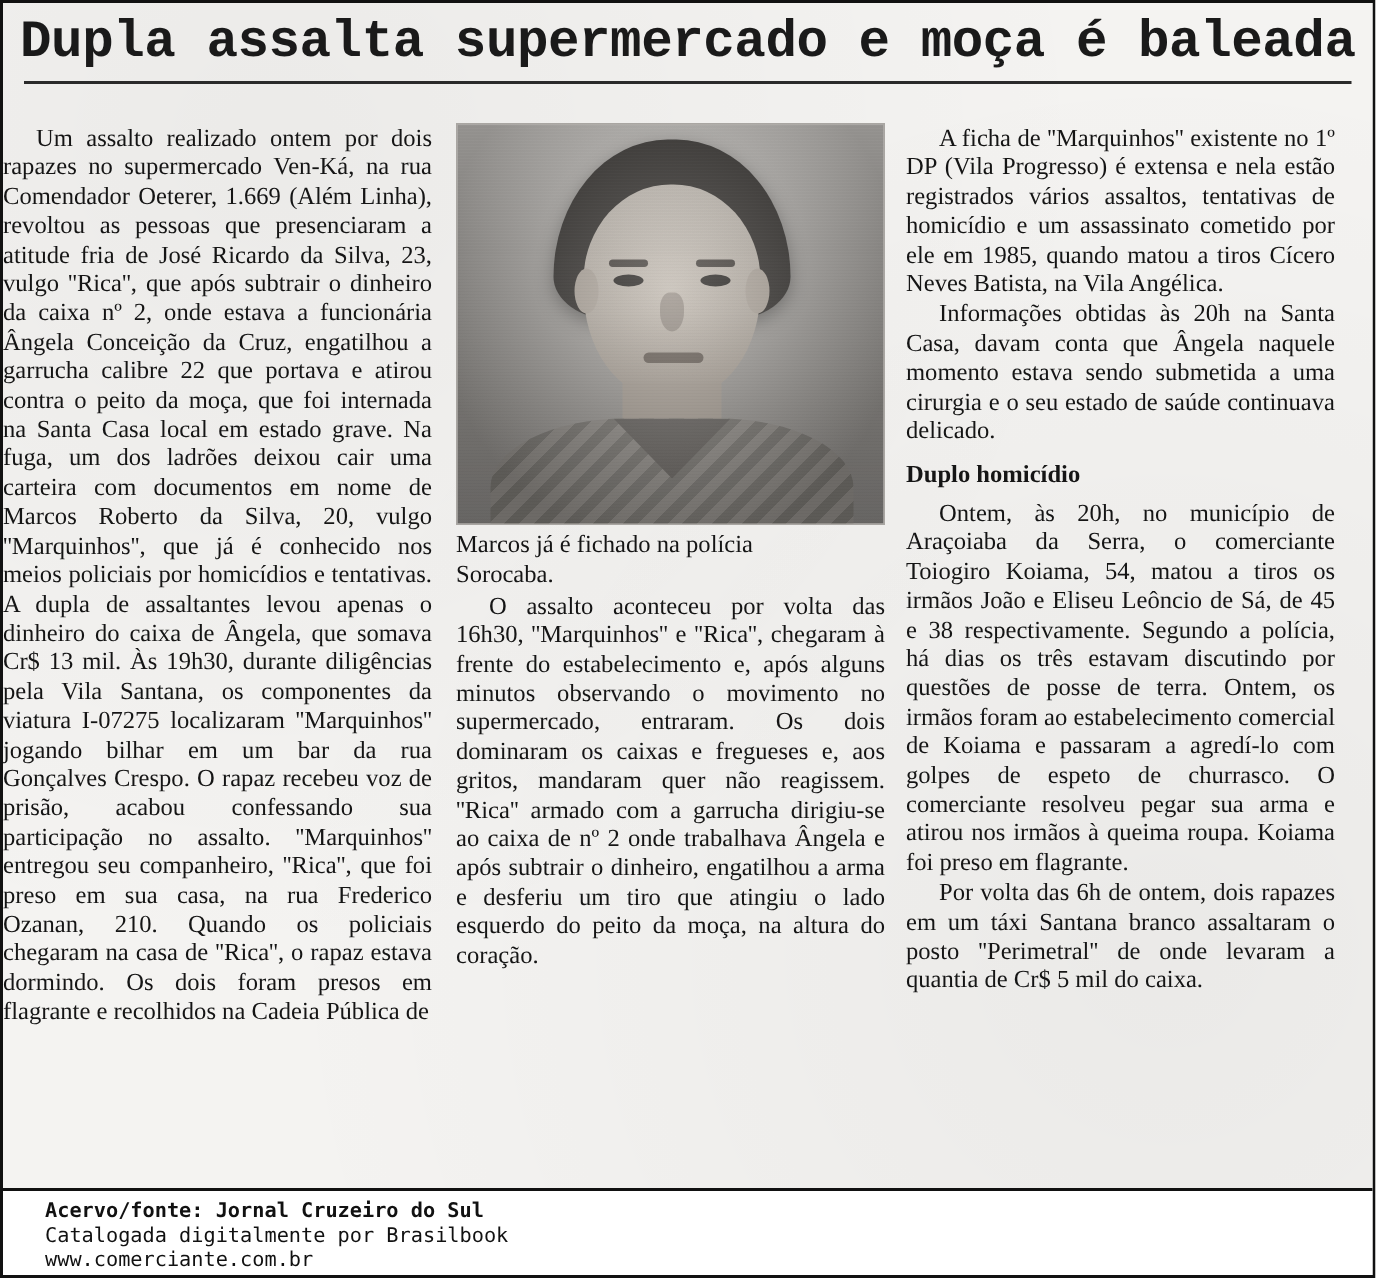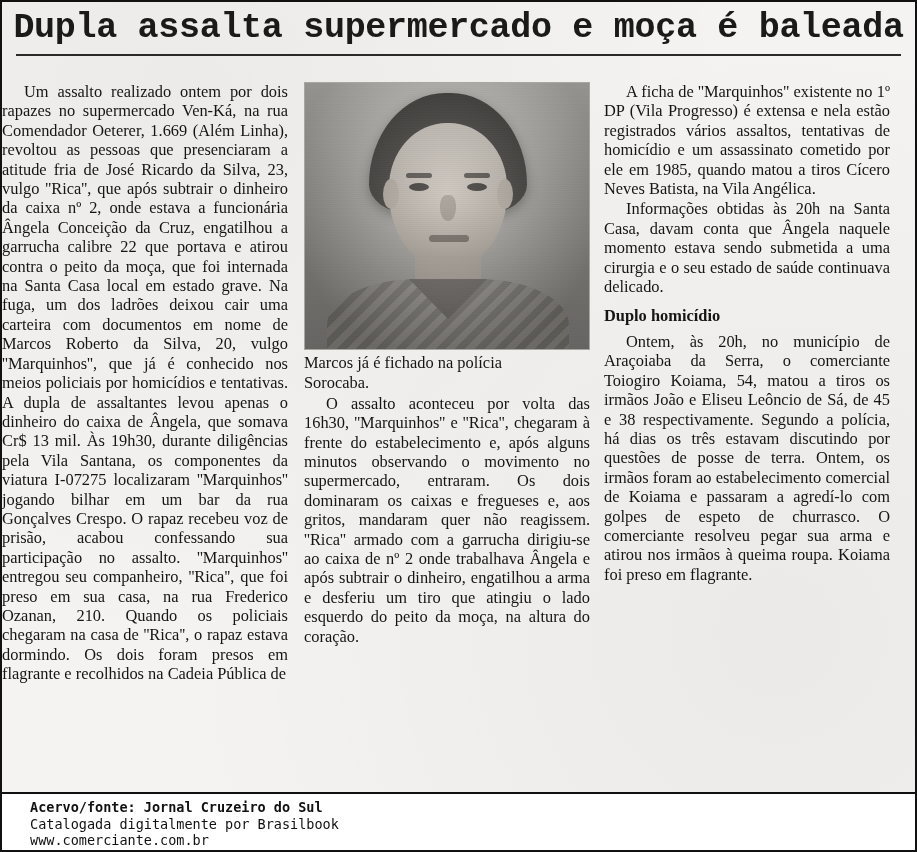--- a/index.html
+++ b/index.html
@@ -285,20 +285,21 @@
         <p class="caption">Marcos já é fichado na polícia</p>
         <p>Sorocaba.</p>
         <p class="ind">O assalto aconteceu por volta das 16h30, ''Marquinhos'' e ''Rica'', chegaram à frente do estabelecimento e, após alguns minutos observando o movimento no supermercado, entraram. Os dois dominaram os caixas e fregueses e, aos gritos, mandaram quer não reagissem. ''Rica'' armado com a garrucha dirigiu-se ao caixa de nº 2 onde trabalhava Ângela e após subtrair o dinheiro, engatilhou a arma e desferiu um tiro que atingiu o lado esquerdo do peito da moça, na altura do coração.</p>
       </div>
 
       <div class="col col3">
         <p class="ind">A ficha de ''Marquinhos'' existente no 1º DP (Vila Progresso) é extensa e nela estão registrados vários assaltos, tentativas de homicídio e um assassinato cometido por ele em 1985, quando matou a tiros Cícero Neves Batista, na Vila Angélica.</p>
         <p class="ind">Informações obtidas às 20h na Santa Casa, davam conta que Ângela naquele momento estava sendo submetida a uma cirurgia e o seu estado de saúde continuava delicado.</p>
         <p class="subhead">Duplo homicídio</p>
         <p class="ind">Ontem, às 20h, no município de Araçoiaba da Serra, o comerciante Toiogiro Koiama, 54, matou a tiros os irmãos João e Eliseu Leôncio de Sá, de 45 e 38 respectivamente. Segundo a polícia, há dias os três estavam discutindo por questões de posse de terra. Ontem, os irmãos foram ao estabelecimento comercial de Koiama e passaram a agredí-lo com golpes de espeto de churrasco. O comerciante resolveu pegar sua arma e atirou nos irmãos à queima roupa. Koiama foi preso em flagrante.</p>
+        <p class="ind">Por volta das 6h de ontem, dois rapazes em um táxi Santana branco assaltaram o posto ''Perimetral'' de onde levaram a quantia de Cr$ 5 mil do caixa.</p>
       </div>
 
     </div>
   </div>
 
   <div class="footer">
     <div class="l1">Acervo/fonte: Jornal Cruzeiro do Sul</div>
     <div>Catalogada digitalmente por Brasilbook</div>
     <div>www.comerciante.com.br</div>
   </div>

